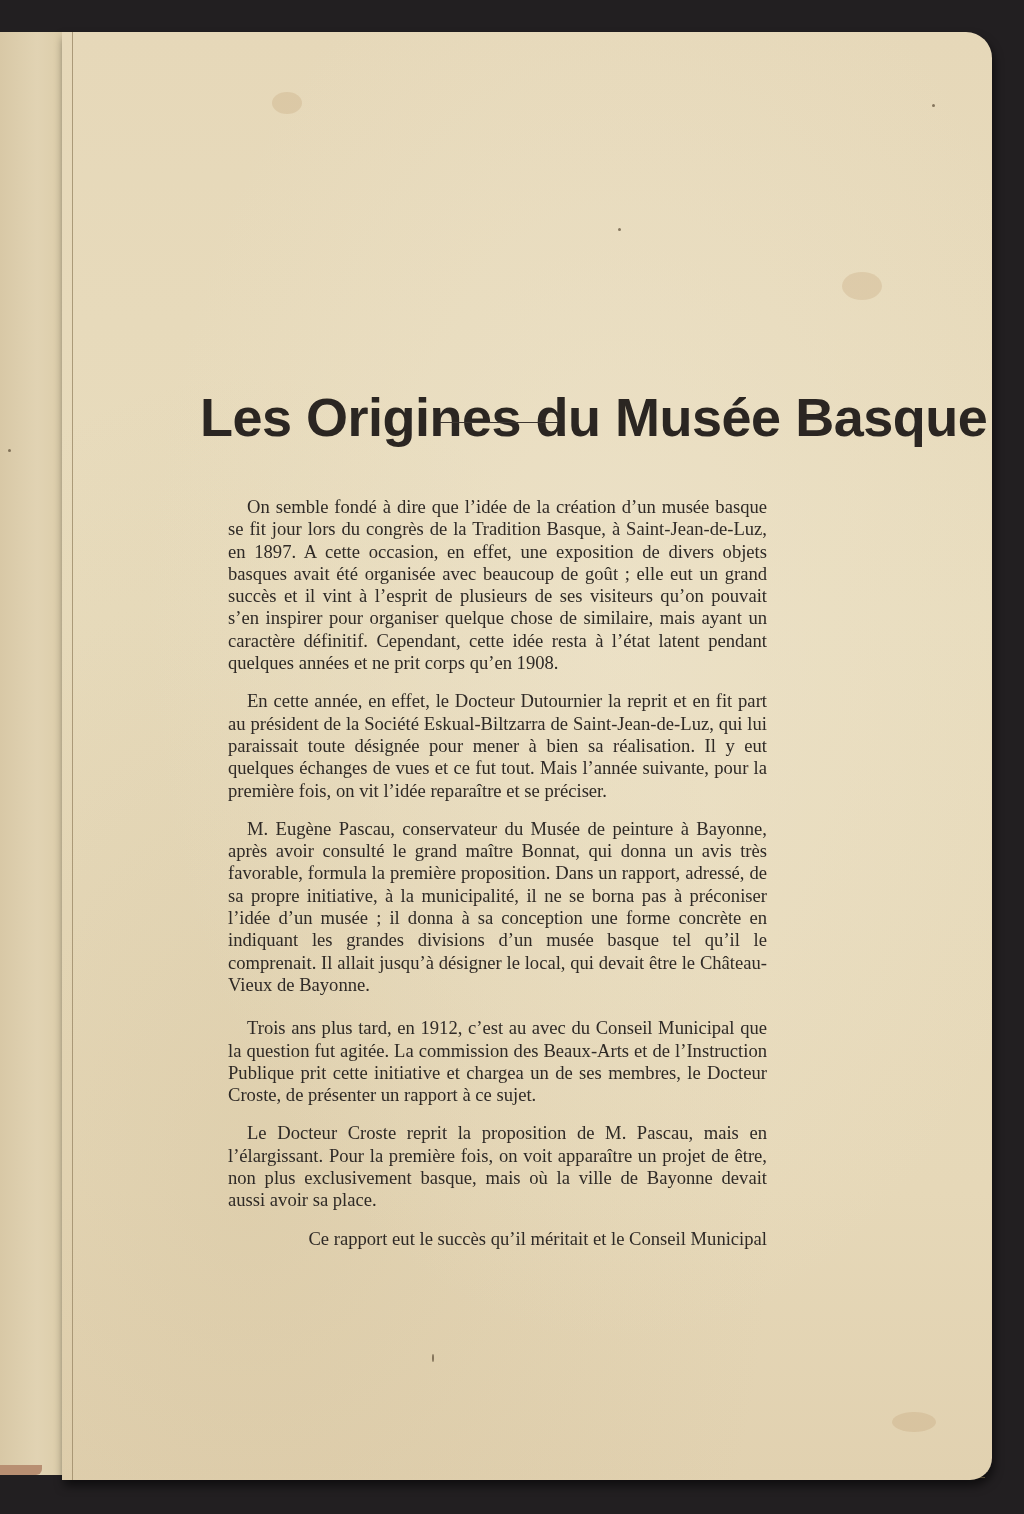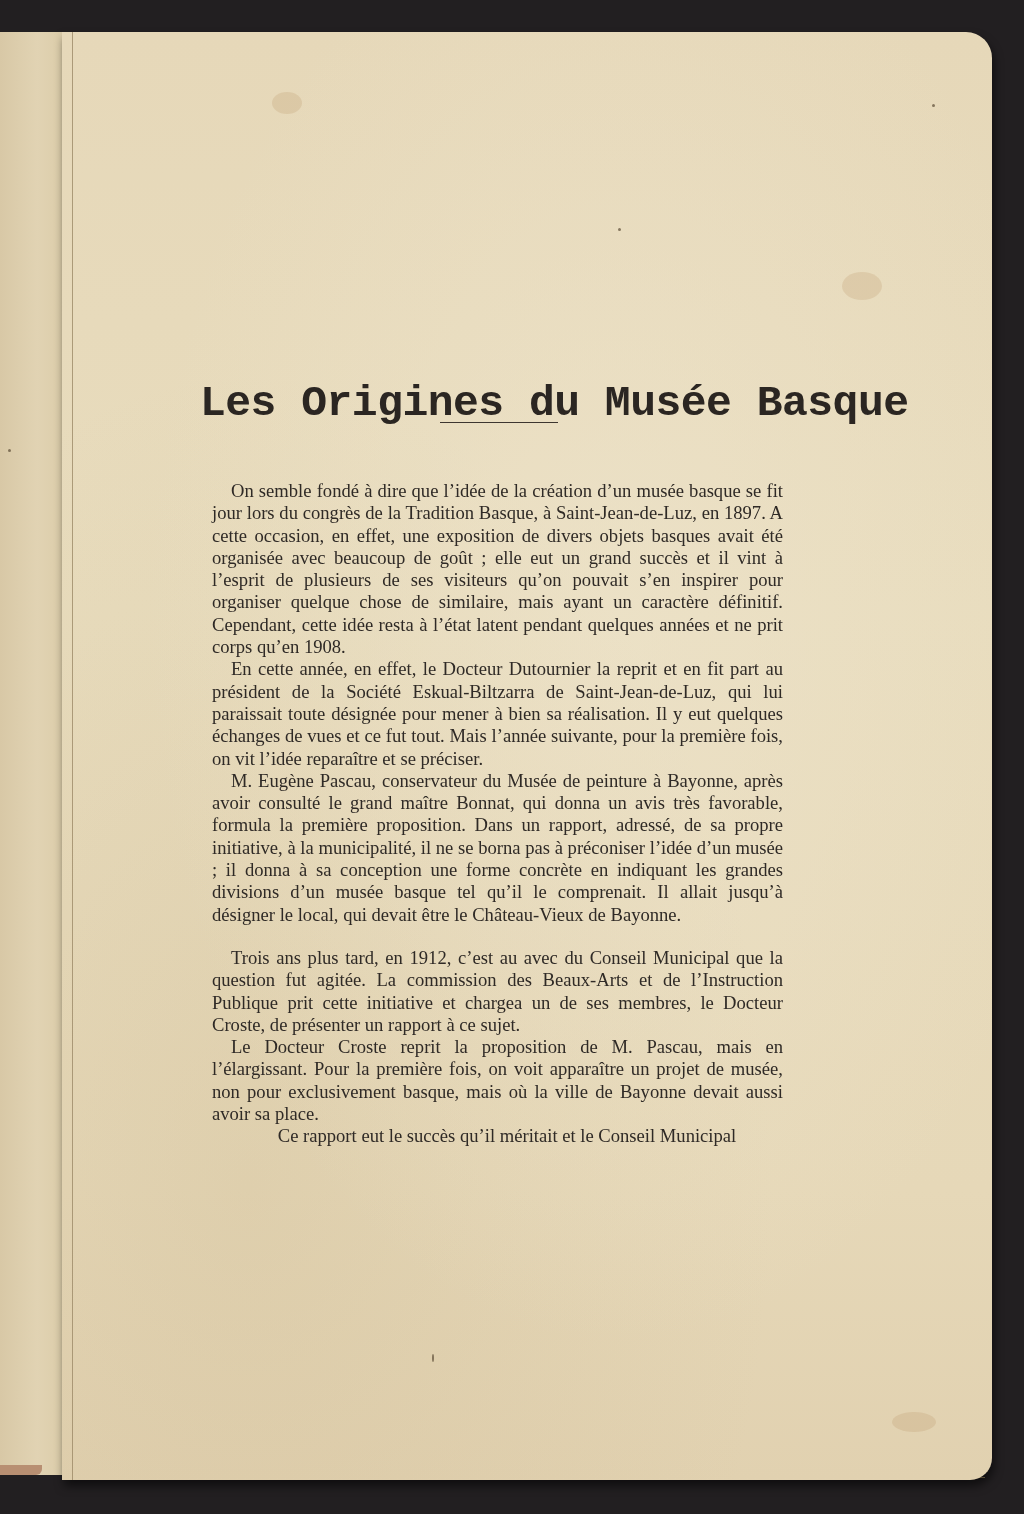--- a/index.html
+++ b/index.html
@@ -82,22 +82,22 @@
       border-radius: 50%;
       opacity: .7;
     }
 
     .title {
       position: absolute;
       left: 200px;
       top: 350px;
       width: 600px;
       text-align: center;
-      font-family: Liberation Mono, monospace;
-      font-size: 43px;
+      font-family: Liberation Sans, sans-serif;
+      font-size: 54px;
       letter-spacing: -0.5px;
       color: #2b2622;
       white-space: nowrap;
     }
     .divider {
       position: absolute;
       left: 440px;
       top: 422px;
       width: 118px;
       height: 1px;
@@ -109,21 +109,21 @@
       left: 212px;
       top: 480px;
       width: 571px;
       font-family: "Liberation Serif", serif;
       font-size: 18.6px;
       line-height: 22.3px;
       color: #2f2a26;
       text-align: justify;
     }
     .body-text p {
-      margin: 0;
+      margin: 16px;
       text-indent: 19px;
       text-align: justify;
     }
     .body-text p.gap-before {
       margin-top: 21px;
     }
   </style>
 </head>
 <body>
 
@@ -150,15 +150,15 @@
 <div class="speck" style="left:8px;top:449px;"></div>
 
 <h1 class="title">Les Origines du Musée Basque</h1>
 <div class="divider"></div>
 
 <div class="body-text">
   <p>On semble fondé à dire que l’idée de la création d’un musée basque se fit jour lors du congrès de la Tradition Basque, à Saint-Jean-de-Luz, en 1897. A cette occasion, en effet, une exposition de divers objets basques avait été organisée avec beaucoup de goût ; elle eut un grand succès et il vint à l’esprit de plusieurs de ses visiteurs qu’on pouvait s’en inspirer pour organiser quelque chose de similaire, mais ayant un caractère définitif. Cependant, cette idée resta à l’état latent pendant quelques années et ne prit corps qu’en 1908.</p>
   <p>En cette année, en effet, le Docteur Dutournier la reprit et en fit part au président de la Société Eskual-Biltzarra de Saint-Jean-de-Luz, qui lui paraissait toute désignée pour mener à bien sa réalisation. Il y eut quelques échanges de vues et ce fut tout. Mais l’année suivante, pour la première fois, on vit l’idée reparaître et se préciser.</p>
   <p>M. Eugène Pascau, conservateur du Musée de peinture à Bayonne, après avoir consulté le grand maître Bonnat, qui donna un avis très favorable, formula la première proposition. Dans un rapport, adressé, de sa propre initiative, à la municipalité, il ne se borna pas à préconiser l’idée d’un musée ; il donna à sa conception une forme concrète en indiquant les grandes divisions d’un musée basque tel qu’il le comprenait. Il allait jusqu’à désigner le local, qui devait être le Château-Vieux de Bayonne.</p>
   <p class="gap-before">Trois ans plus tard, en 1912, c’est au avec du Conseil Municipal que la question fut agitée. La commission des Beaux-Arts et de l’Instruction Publique prit cette initiative et chargea un de ses membres, le Docteur Croste, de présenter un rapport à ce sujet.</p>
-  <p>Le Docteur Croste reprit la proposition de M. Pascau, mais en l’élargissant. Pour la première fois, on voit apparaître un projet de musée, non pour exclusivement basque, mais où la ville de Bayonne devait aussi avoir sa place.</p>
-  <p style="text-align:center;">Ce rapport eut le succès qu’il méritait et le Conseil Municipal</p>
+  <p>Le Docteur Croste reprit la proposition de M. Pascau, mais en l’élargissant. Pour la première fois, on voit apparaître un projet de être, non plus exclusivement basque, mais où la ville de Bayonne devait aussi avoir sa place.</p>
+  <p style="text-align:right;">Ce rapport eut le succès qu’il méritait et le Conseil Municipal</p>
 </div>
 
 </body></html>

